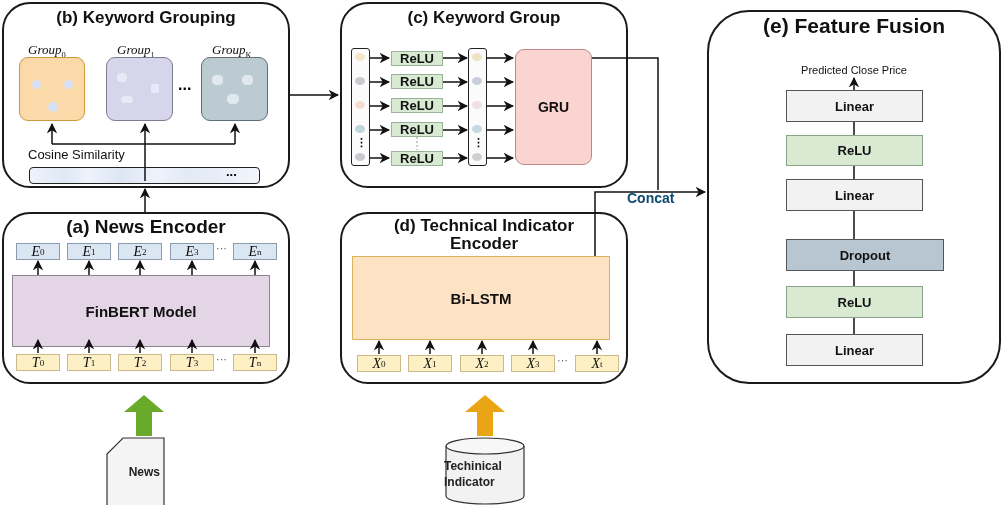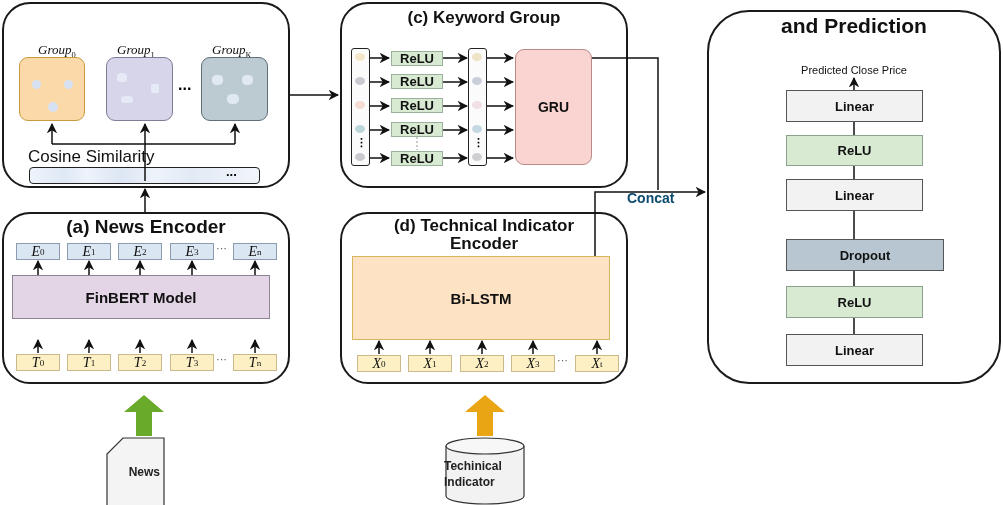--- a/index.html
+++ b/index.html
@@ -10,44 +10,45 @@
   .math { font-family:"Liberation Serif", serif; font-style:italic; color:#111; }
   .math sub { font-size:0.65em; font-style:normal; }
   .box-label { display:flex; align-items:center; justify-content:center; font-weight:bold; color:#111; }
   svg.wires { position:absolute; left:0; top:0; pointer-events:none; }
 </style>
 </head>
 <body>
 
 <div class="module" style="left:2px; top:2px; width:288px; height:186px;">
   <div class="mtitle" style="top:5px; font-size:17px;">
-  </div>
-</div>
-
-<div class="abs math" style="left:38px; top:42px; font-size:13px;text-align:right;"><span>Group</span><sub>0</sub></div>
+    <div>(b) Keyword Grouping</div>
+  </div>
+</div>
+
+<div class="abs math" style="left:28px; top:42px; font-size:13px;text-align:right;"><span>Group</span><sub>0</sub></div>
 <div class="abs math" style="left:117px; top:42px; font-size:13px;"><span>Group</span><sub>1</sub></div>
 <div class="abs math" style="left:212px; top:42px; font-size:13px;"><span>Group</span><sub>K</sub></div>
 
 <div class="abs" style="left:19px; top:57px; width:66px; height:64px; background:#fbd9a8; border:1.5px solid #c89a3e; border-radius:9px;">
   <span class="abs" style="left:12px; top:22px; width:9px; height:9px; border-radius:50%; background:#d6e2f4;"></span>
   <span class="abs" style="left:44px; top:22px; width:9px; height:9px; border-radius:50%; background:#d6e2f4;"></span>
   <span class="abs" style="left:28px; top:44px; width:10px; height:10px; border-radius:50%; background:#d6e2f4;"></span>
 </div>
 <div class="abs" style="left:106px; top:57px; width:67px; height:64px; background:#d7d5ea; border:1.5px solid #7f7d96; border-radius:9px;">
   <span class="abs" style="left:10px; top:15px; width:10px; height:9px; border-radius:40%; background:#e6eaf6;"></span>
   <span class="abs" style="left:44px; top:26px; width:8px; height:9px; border-radius:20%; background:#e6eaf6;"></span>
   <span class="abs" style="left:14px; top:38px; width:12px; height:7px; border-radius:40%; background:#e6eaf6;"></span>
 </div>
 <div class="abs" style="left:178px; top:76px; font-size:16px; font-weight:bold;">...</div>
 <div class="abs" style="left:201px; top:57px; width:67px; height:64px; background:#bccbd2; border:1.5px solid #5f6f77; border-radius:9px;">
   <span class="abs" style="left:10px; top:17px; width:11px; height:10px; border-radius:40%; background:#dfe9ef;"></span>
   <span class="abs" style="left:40px; top:17px; width:11px; height:10px; border-radius:40%; background:#dfe9ef;"></span>
   <span class="abs" style="left:25px; top:36px; width:12px; height:10px; border-radius:40%; background:#dfe9ef;"></span>
 </div>
-<div class="abs" style="left:28px; top:147px; font-size:17px; color:#111;">Cosine Similarity</div>
+<div class="abs" style="left:28px; top:147px; font-size:13px; color:#111;">Cosine Similarity</div>
 <div class="abs" style="left:29px; top:167px; width:231px; height:17px; border:1.5px solid #222; border-radius:4px; background:linear-gradient(90deg,#eef3fb 0%,#dfe8f5 15%,#eef3fb 25%,#dde6f4 40%,#eef3fb 55%,#e2eaf5 70%,#f2f5fb 100%);">
   <span class="abs" style="left:196px; top:-4px; font-size:13px; font-weight:bold;">...</span>
 </div>
 
 <div class="module" style="left:340px; top:2px; width:288px; height:186px;">
   <div class="mtitle" style="top:5px; font-size:17px;">
     <div>(c) Keyword Group</div>
   </div>
 </div>
 
@@ -72,21 +73,21 @@
   <span class="abs" style="left:3px; top:52px; width:10px; height:8px; border-radius:50%; background:#f2dfe5;"></span>
   <span class="abs" style="left:3px; top:76px; width:10px; height:8px; border-radius:50%; background:#c3d8e3;"></span>
   <span class="abs" style="left:4px; top:87px; font-size:11px; font-weight:bold;">⋮</span>
   <span class="abs" style="left:3px; top:104px; width:10px; height:8px; border-radius:50%; background:#cfcfd3;"></span>
 </div>
 
 <div class="abs box-label" style="left:515px; top:49px; width:77px; height:116px; background:#f9d4d0; border:1.5px solid #b98a86; border-radius:9px; font-size:14px;">GRU</div>
 
 <div class="module" style="left:707px; top:10px; width:294px; height:374px; border-radius:42px;">
   <div class="mtitle" style="top:3px; font-size:21px;">
-    <div>and Prediction</div>
+    <div>(e) Feature Fusion</div>
   </div>
 </div>
 <div class="abs" style="left:785px; top:64px; width:138px; text-align:center; font-size:11px; color:#111;">Predicted Close Price</div>
 <div class="abs box-label" style="left:786px; top:90px; width:137px; height:32px; background:#f2f2f2; border:1.5px solid #555; font-size:13px;">Linear</div>
 <div class="abs box-label" style="left:786px; top:135px; width:137px; height:31px; background:#d9ead3; border:1px solid #8aa28a; font-size:13px;">ReLU</div>
 <div class="abs box-label" style="left:786px; top:179px; width:137px; height:32px; background:#f2f2f2; border:1.5px solid #555; font-size:13px;">Linear</div>
 <div class="abs box-label" style="left:786px; top:239px; width:158px; height:32px; background:#b7c6d0; border:1.5px solid #555; font-size:13px;">Dropout</div>
 <div class="abs box-label" style="left:786px; top:286px; width:137px; height:32px; background:#d9ead3; border:1px solid #8aa28a; font-size:13px;">ReLU</div>
 <div class="abs box-label" style="left:786px; top:334px; width:137px; height:32px; background:#f2f2f2; border:1.5px solid #555; font-size:13px;">Linear</div>
 
@@ -109,21 +110,21 @@
 <div class="abs box-label math" style="left:170px; top:243px; width:44px; height:17px; background:#dbe6f3; border:1px solid #8b9bb0; font-size:14px; font-weight:normal;">
     <span>E</span>
     <sub>3</sub>
   </div>
 <div class="abs" style="left:216px; top:242px; font-size:11px; color:#555;">···</div>
 <div class="abs box-label math" style="left:233px; top:243px; width:44px; height:17px; background:#dbe6f3; border:1px solid #8b9bb0; font-size:14px; font-weight:normal;">
     <span>E</span>
     <sub>n</sub>
   </div>
 
-<div class="abs box-label" style="left:12px; top:275px; width:258px; height:44px; background:#e3d5e6; border:1px solid #8e8393; font-size:15px;">FinBERT Model</div>
+<div class="abs box-label" style="left:12px; top:275px; width:258px; height:72px; background:#e3d5e6; border:1px solid #8e8393; font-size:15px;">FinBERT Model</div>
 
 <div class="abs box-label math" style="left:16px; top:354px; width:44px; height:17px; background:#fdf0c4; border:1px solid #cbb98a; font-size:14px; font-weight:normal;">
     <span>T</span>
     <sub>0</sub>
   </div>
 <div class="abs box-label math" style="left:67px; top:354px; width:44px; height:17px; background:#fdf0c4; border:1px solid #cbb98a; font-size:14px; font-weight:normal;">
     <span>T</span>
     <sub>1</sub>
   </div>
 <div class="abs box-label math" style="left:118px; top:354px; width:44px; height:17px; background:#fdf0c4; border:1px solid #cbb98a; font-size:14px; font-weight:normal;">

